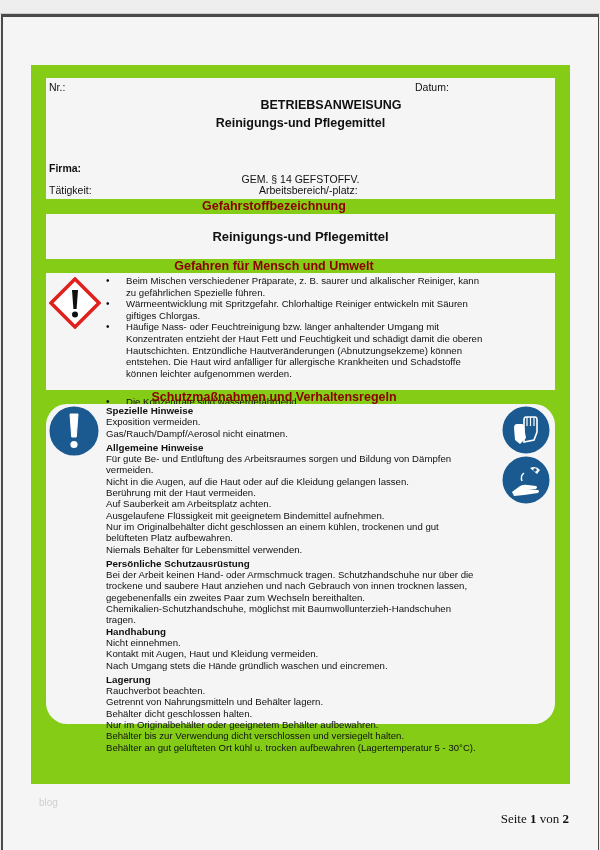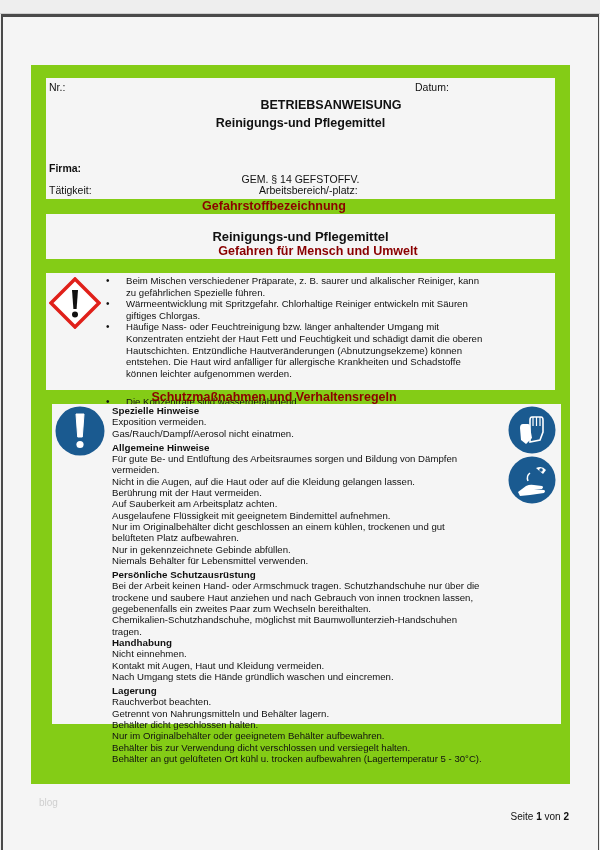--- a/index.html
+++ b/index.html
@@ -14,21 +14,21 @@
     .b { font-weight: bold; }
     .lines { position: absolute; font-size: 9.6px; line-height: 11.3px; }
     .lines div { white-space: nowrap; }
     .sechead { font-weight: bold; font-size: 9.8px; }
     .gap { height: 3px; }
     ul.haz { position: absolute; left: 60px; top: 2px; list-style: none; font-size: 9.6px; line-height: 11.6px; }
     ul.haz li { position: relative; padding-left: 20px; }
     ul.haz li::before { content: "•"; position: absolute; left: 0; top: 0; font-size: 10px; }
     ul.haz li div { white-space: nowrap; }
     .footer-blog { position: absolute; left: 39px; top: 797px; font-size: 10px; color: #cfcfcf; }
-    .footer-page { position: absolute; right: 31px; top: 811px; font-family: Liberation Sans, sans-serif; font-size: 10px; color: #111; }
+    .footer-page { position: absolute; right: 31px; top: 811px; font-family: Liberation Serif, serif; font-size: 13px; color: #111; }
   </style>
 </head>
 <body>
 
 <div class="topbar"></div>
 
 <div class="page"></div>
 
 <div class="frame">
 
@@ -42,21 +42,21 @@
     <div class="t" style="left:3px; top:106px;">Tätigkeit:</div>
     <div class="t" style="left:213px; top:106px;">Arbeitsbereich/-platz:</div>
   </div>
 
   <div class="hdr" style="top:134px;">Gefahrstoffbezeichnung</div>
 
   <div class="panel" style="left:15px; top:149px; width:509px; height:45px;">
     <div class="t b" style="left:0; width:509px; text-align:center; top:15px; font-size:13px;">Reinigungs-und Pflegemittel</div>
   </div>
 
-  <div class="hdr" style="top:179px;margin-left:44px;">Gefahren für Mensch und Umwelt</div>
+  <div class="hdr" style="top:194px;">Gefahren für Mensch und Umwelt</div>
 
   <div class="panel" style="left:15px; top:208px; width:509px; height:117px;">
     <svg style="position:absolute; left:3px; top:4px;" width="52" height="52" viewBox="0 0 52 52">
       <polygon points="26,2 50,26 26,50 2,26" fill="#fff" stroke="#e0201a" stroke-width="3.5" stroke-linejoin="miter"></polygon>
       <path d="M23 13 L29 13 L27.6 32 L24.4 32 Z" fill="#111"></path>
       <circle cx="26" cy="37.5" r="3" fill="#111"></circle>
     </svg>
     <ul class="haz">
       <li>
         <div>Beim Mischen verschiedener Präparate, z. B. saurer und alkalischer Reiniger, kann</div>
@@ -74,21 +74,21 @@
         <div>können leichter aufgenommen werden.</div>
       </li>
       <li style="margin-top:17px;">
         <div>Die Konzentrate sind wassergefährdend.</div>
       </li>
     </ul>
   </div>
 
   <div class="hdr" style="top:325px;border-radius:6px;">Schutzmaßnahmen und Verhaltensregeln</div>
 
-  <div class="panel" style="left:21px; top:339px; width:509px; height:320px;">
+  <div class="panel" style="left:15px; top:339px; width:509px; height:320px;border-radius:21px;">
     <svg style="position:absolute; left:3px; top:2px;" width="50" height="50" viewBox="0 0 50 50">
       <circle cx="25" cy="25" r="24.5" fill="#1a5a90"></circle>
       <path d="M21 8 L29 8 L27.3 31 L22.7 31 Z" fill="#fff" stroke="#fff" stroke-width="1" stroke-linejoin="round"></path>
       <circle cx="25" cy="38.5" r="3.6" fill="#fff"></circle>
     </svg>
 
     <svg style="position:absolute; left:456px; top:2px;" width="48" height="48" viewBox="0 0 48 48">
       <circle cx="24" cy="24" r="23.5" fill="#1a5a90"></circle>
       <path d="M22 36 L22 14 Q22 11 24 11 L33 11 Q35 11 35 14 L35 26 L32 34 Z" fill="none" stroke="#fff" stroke-width="1.6"></path>
       <path d="M25 11 L25 20 M28.5 11 L28.5 20 M32 11 L32 20" stroke="#fff" stroke-width="1.2"></path>
@@ -110,21 +110,20 @@
       <div class="gap"></div>
       <div class="sechead">Allgemeine Hinweise</div>
       <div>Für gute Be- und Entlüftung des Arbeitsraumes sorgen und Bildung von Dämpfen</div>
       <div>vermeiden.</div>
       <div>Nicht in die Augen, auf die Haut oder auf die Kleidung gelangen lassen.</div>
       <div>Berührung mit der Haut vermeiden.</div>
       <div>Auf Sauberkeit am Arbeitsplatz achten.</div>
       <div>Ausgelaufene Flüssigkeit mit geeignetem Bindemittel aufnehmen.</div>
       <div>Nur im Originalbehälter dicht geschlossen an einem kühlen, trockenen und gut</div>
       <div>belüfteten Platz aufbewahren.</div>
-      <div>Nur in gekennzeichnete Gebinde abfüllen.</div>
       <div>Niemals Behälter für Lebensmittel verwenden.</div>
       <div class="gap"></div>
       <div class="sechead">Persönliche Schutzausrüstung</div>
       <div>Bei der Arbeit keinen Hand- oder Armschmuck tragen. Schutzhandschuhe nur über die</div>
       <div>trockene und saubere Haut anziehen und nach Gebrauch von innen trocknen lassen,</div>
       <div>gegebenenfalls ein zweites Paar zum Wechseln bereithalten.</div>
       <div>Chemikalien-Schutzhandschuhe, möglichst mit Baumwollunterzieh-Handschuhen</div>
       <div>tragen.</div>
       <div class="sechead">Handhabung</div>
       <div>Nicht einnehmen.</div>

